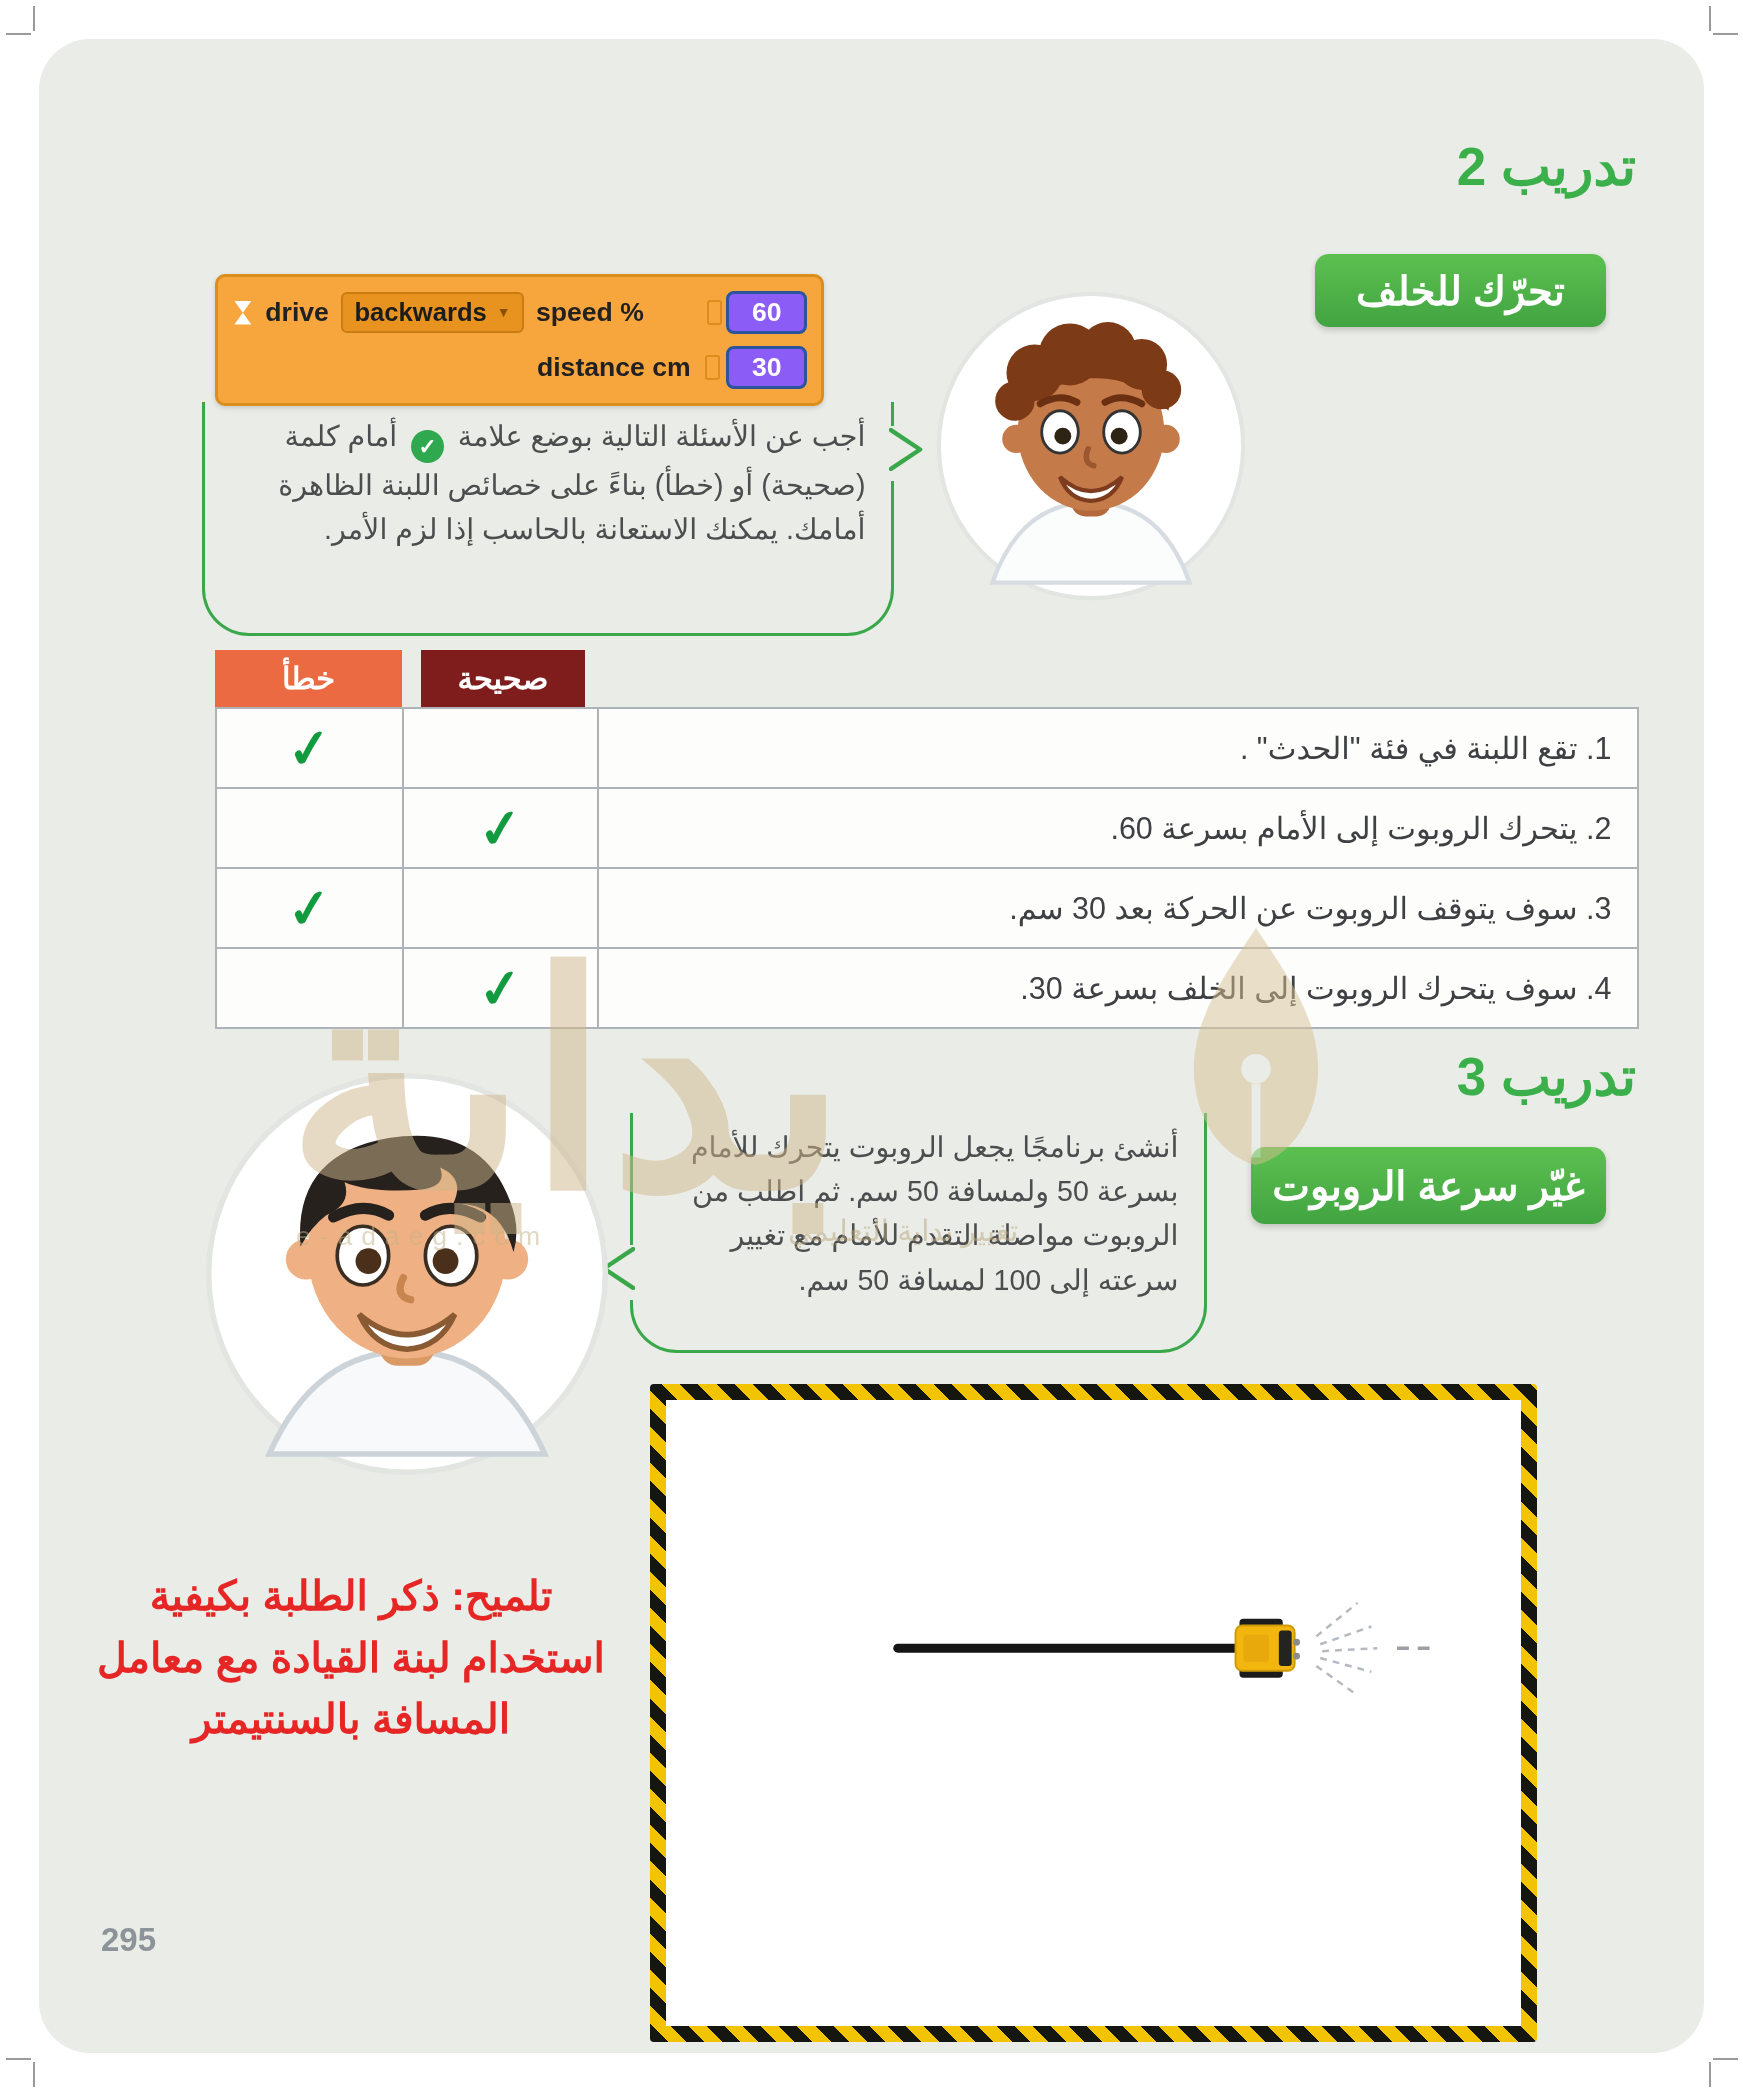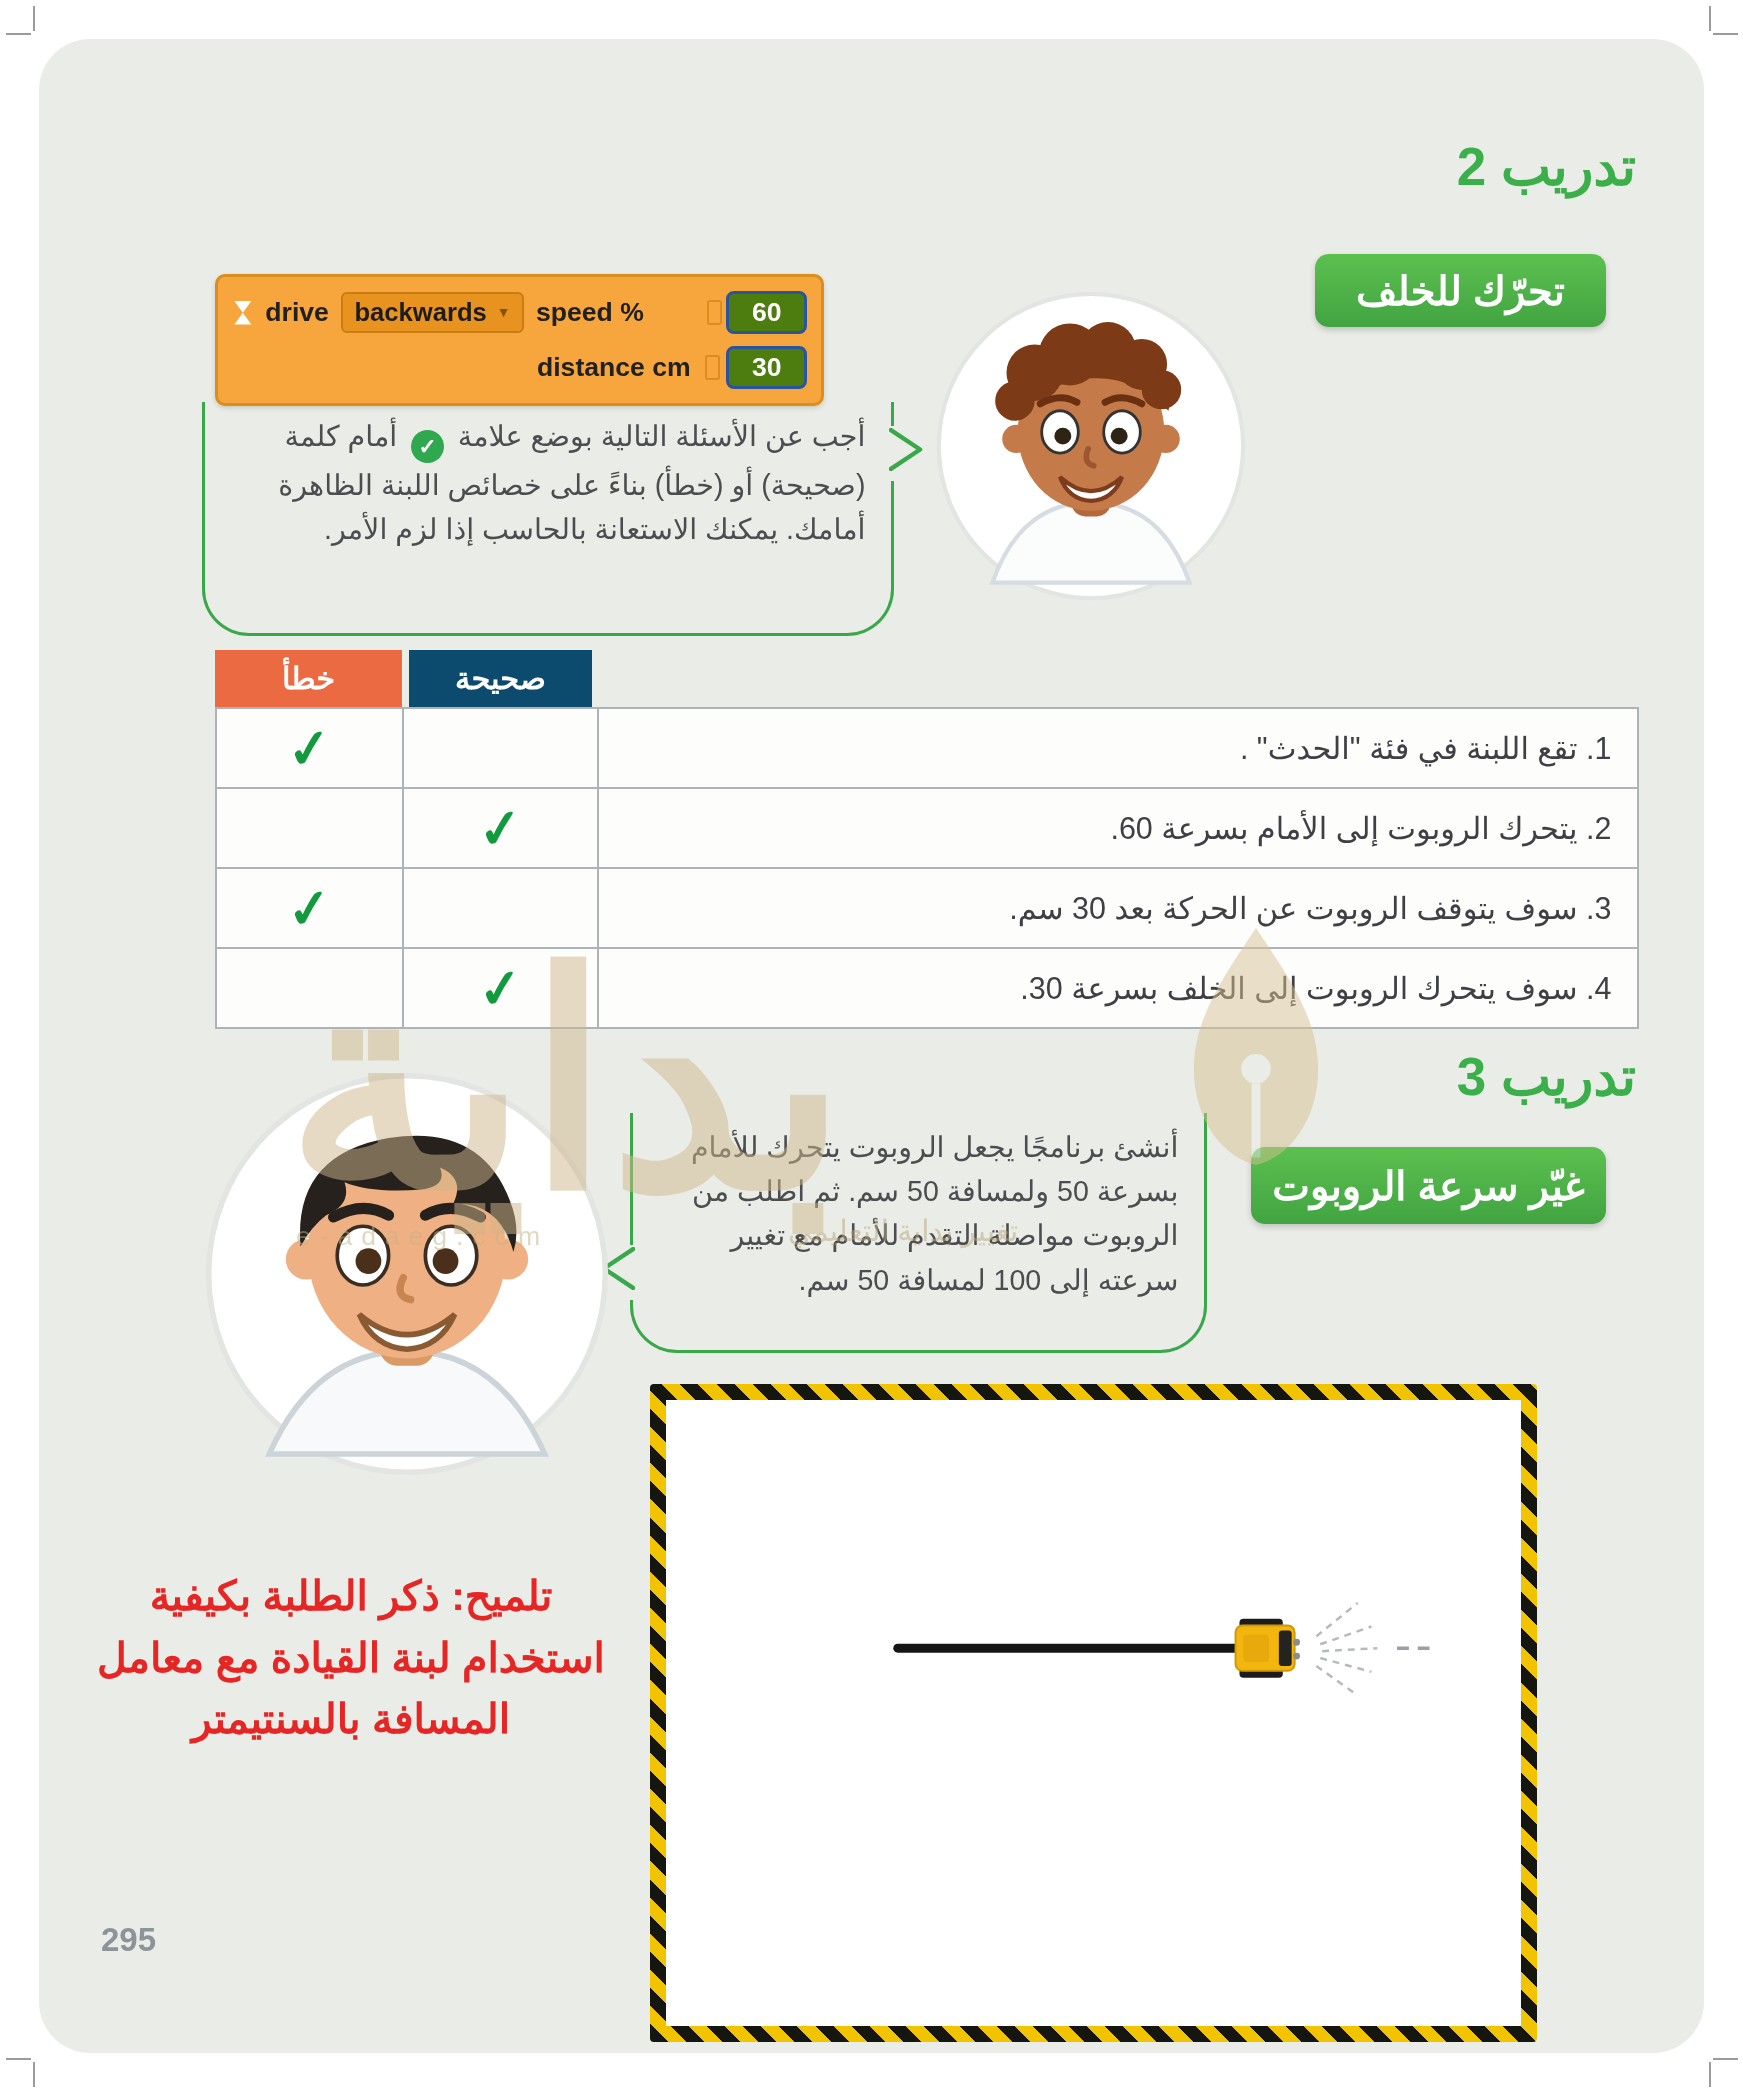--- a/index.html
+++ b/index.html
@@ -42,21 +42,21 @@
   .cb-row.second { justify-content:flex-end; gap:13.8px; }
   .cb-label { font-size:26.6px; font-weight:bold; color:#212121; }
   .cb-icon { display:flex; }
   .cb-dropdown { display:flex; align-items:center; gap:9.9px; background:#e8931f;
     border:2px solid #c97c12; border-radius:5.9px; padding:3.9px 11.8px;
     font-size:25.6px; font-weight:bold; color:#1c1c1c; }
   .dd-arrow { font-size:13.8px; color:#8a5200; }
   .spacer { flex:1; }
   .cb-tab { width:15.8px; height:25.6px; background:#f7a53d; border:2px solid #db8d1e;
     border-radius:3px; margin-right:-7.9px; }
-  .cb-num { width:81px; height:43px; background:#4d7c0f; border:3px solid #2a549e;
+  .cb-num { width:81px; height:43px; background:#8b5cf6; border:3px solid #2a549e;
     border-radius:7.9px; color:#fff; font-weight:bold; font-size:26.6px;
     display:flex; align-items:center; justify-content:center; }
 
   
   .bubble { position:absolute; direction:rtl; color:#4c4d4f; font-size:28.6px;
     line-height:1.55; text-align:right; padding:11.8px 25.6px 15.8px; z-index:3; }
   .bubble.b1 { left:202px; top:402px; width:692px; height:234px;
     border-left:3.9px solid #3aa84a; border-right:3.9px solid #3aa84a; border-bottom:3.9px solid #3aa84a;
     border-radius:0 0 47px 47px; }
   .bubble.b2 { left:630px; top:1113px; width:577px; height:240px;
@@ -71,21 +71,21 @@
   .inline-check { display:inline-flex; width:33px; height:33px; border-radius:50%;
     background:#2fa84f; color:#fff; font-size:21.7px; font-weight:bold;
     align-items:center; justify-content:center; vertical-align:-7.9px; margin:0 5.9px; }
 
   
   .answers-wrap { position:absolute; left:215px; top:650px; width:1424px; z-index:3; }
   .answers-header { display:flex; direction:ltr; height:57px; }
   .hdr { display:flex; align-items:center; justify-content:center; color:#fff;
     font-size:30.5px; font-weight:bold; direction:rtl; }
   .hdr.wrong { width:187px; background:#ec6a41; }
-  .hdr.correct { width:183px; background:#0c4a6e; margin-left:7px; }
+  .hdr.correct { width:164px; background:#7f1d1d; margin-left:19px; }
   table.answers { width:1424px; border-collapse:collapse; table-layout:fixed; direction:ltr; }
   table.answers td { border:2px solid #adb3b8; height:80px; background:#fdfdfc; vertical-align:middle; }
   td.statement { text-align:right; direction:rtl; padding-right:25.6px; font-size:30.5px; color:#3f4043; }
   .check-mark { display:block; text-align:center; font-size:53px; color:#119a3e;
     font-weight:bold; transform:rotate(-6deg); }
 
   .hint { position:absolute; left:79px; top:1566px; width:544px; color:#e62525;
     font-weight:bold; font-size:41px; line-height:1.5; text-align:center; direction:rtl; z-index:3; }
 
   

